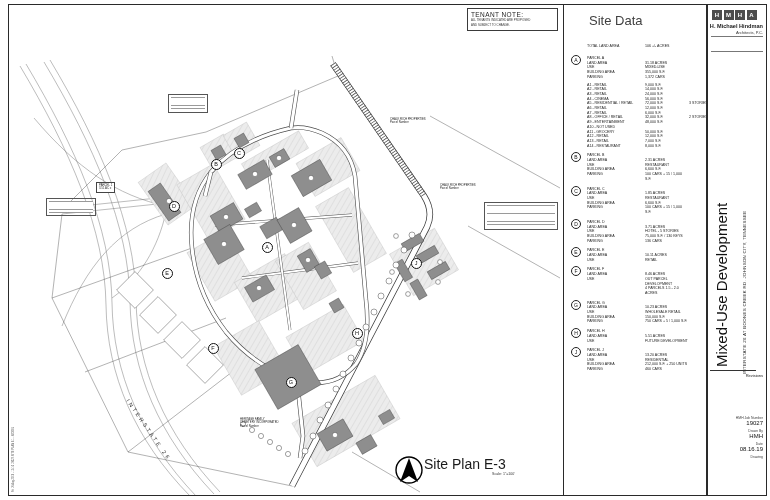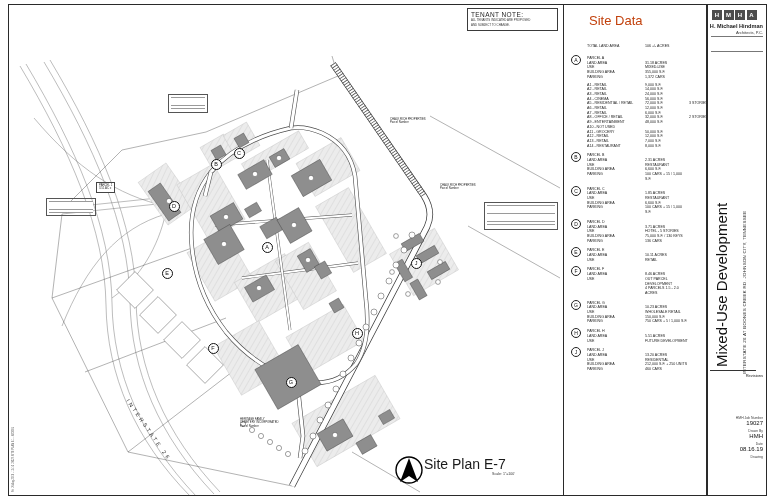--- a/index.html
+++ b/index.html
@@ -28,21 +28,21 @@
   .maplabel{position:absolute;font-size:2.8px;line-height:3.4px;color:#222;white-space:nowrap;z-index:5;}
   .maplabel.boxed{border:.6px solid #444;background:#fff;padding:1px 2px;}
   .notebox{position:absolute;border:.6px solid #555;background:
            repeating-linear-gradient(#fff 0 2.2px,#9a9a9a 2.2px 2.7px);
            background-clip:content-box;padding:2px;z-index:5;}
   .i26{position:absolute;left:130px;top:398px;transform:rotate(55deg);transform-origin:0 0;
        font-size:5.5px;letter-spacing:2.5px;color:#333;z-index:5;}
 
   
   .sd{position:absolute;left:567px;top:4px;width:138px;height:492px;}
-  .sd-title{position:absolute;left:22px;top:9px;font-size:13px;color:#c2410c;}
+  .sd-title{position:absolute;left:22px;top:9px;font-size:13px;color:#404040;}
   .sd-total{position:absolute;left:20px;top:40px;display:flex;font-size:3.6px;}
   .sd-total span:first-child{width:58px;}
   .parcels{position:absolute;left:4px;top:52px;right:1px;}
   .parcel{position:relative;margin-bottom:5px;padding-left:16px;}
   .pletter{position:absolute;left:0;top:-1px;width:8px;height:8px;border:.8px solid #222;
            border-radius:50%;font-size:5px;line-height:8px;text-align:center;color:#111;background:#fff;}
   .prow{display:flex;font-size:3.6px;line-height:4.7px;color:#222;}
   .prow .plabel{width:58px;flex:none;}
   .prow .pval{width:44px;flex:none;}
   .prow .pextra{flex:none;color:#222;}
@@ -241,21 +241,21 @@
   <div class="notebox" style="left:484px;top:202px;width:68px;height:22px;"></div>
   <div class="notebox" style="left:168px;top:94px;width:34px;height:13px;"></div>
   <div class="notebox" style="left:46px;top:198px;width:44px;height:12px;"></div>
 
   <div class="tenant">
     <div class="tenant-title">TENANT NOTE:</div>
     <div class="tenant-line">ALL TENANTS INDICATED ARE PROPOSED</div>
     <div class="tenant-line">AND SUBJECT TO CHANGE.</div>
   </div>
 
-  <div class="plan-title">Site Plan E-7</div>
+  <div class="plan-title">Site Plan E-3</div>
   <div class="plan-scale">Scale: 1"=100'</div>
 
   <div id="markers">
       <div class="marker" style="left: 261.5px; top: 241.5px;">A</div>
       <div class="marker" style="left: 210.5px; top: 158.5px;">B</div>
       <div class="marker" style="left: 233.5px; top: 147.5px;">C</div>
       <div class="marker" style="left: 168.5px; top: 200.5px;">D</div>
       <div class="marker" style="left: 161.5px; top: 267.5px;">E</div>
       <div class="marker" style="left: 207.5px; top: 342.5px;">F</div>
       <div class="marker" style="left: 285.5px; top: 376.5px;">G</div>

